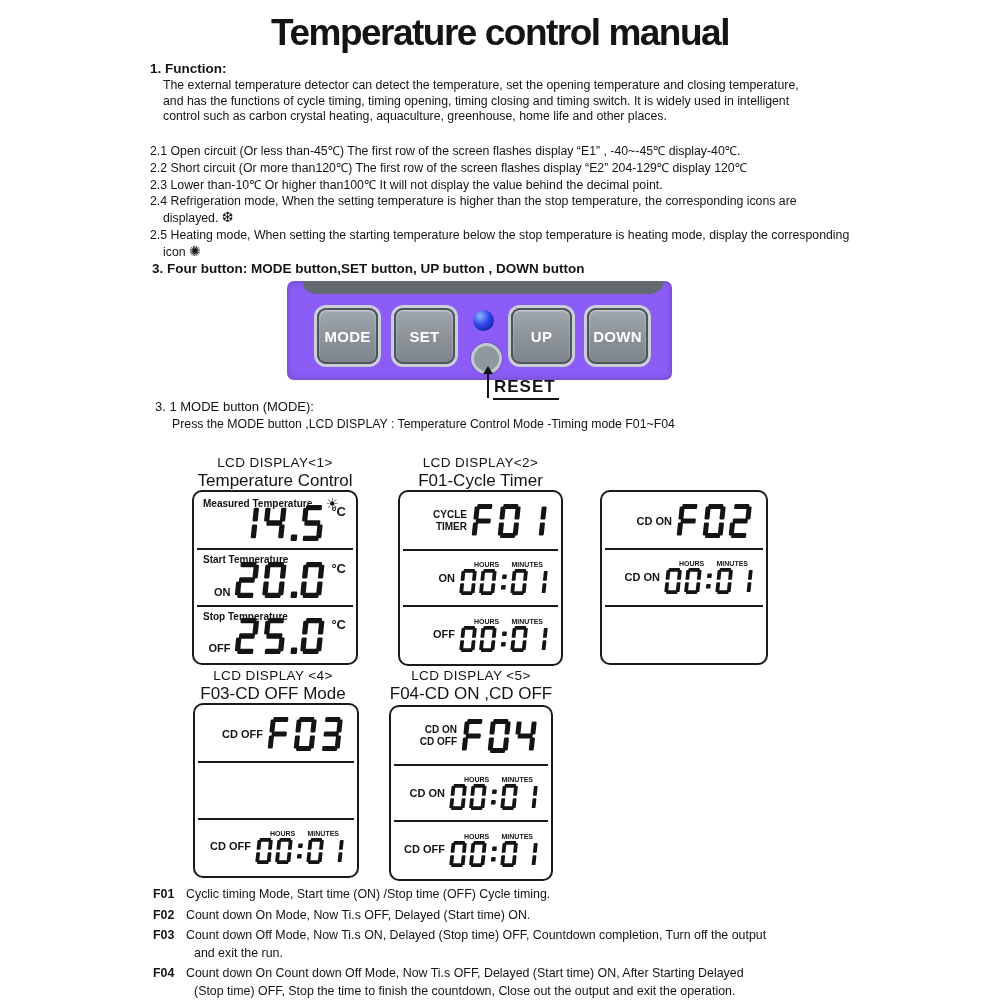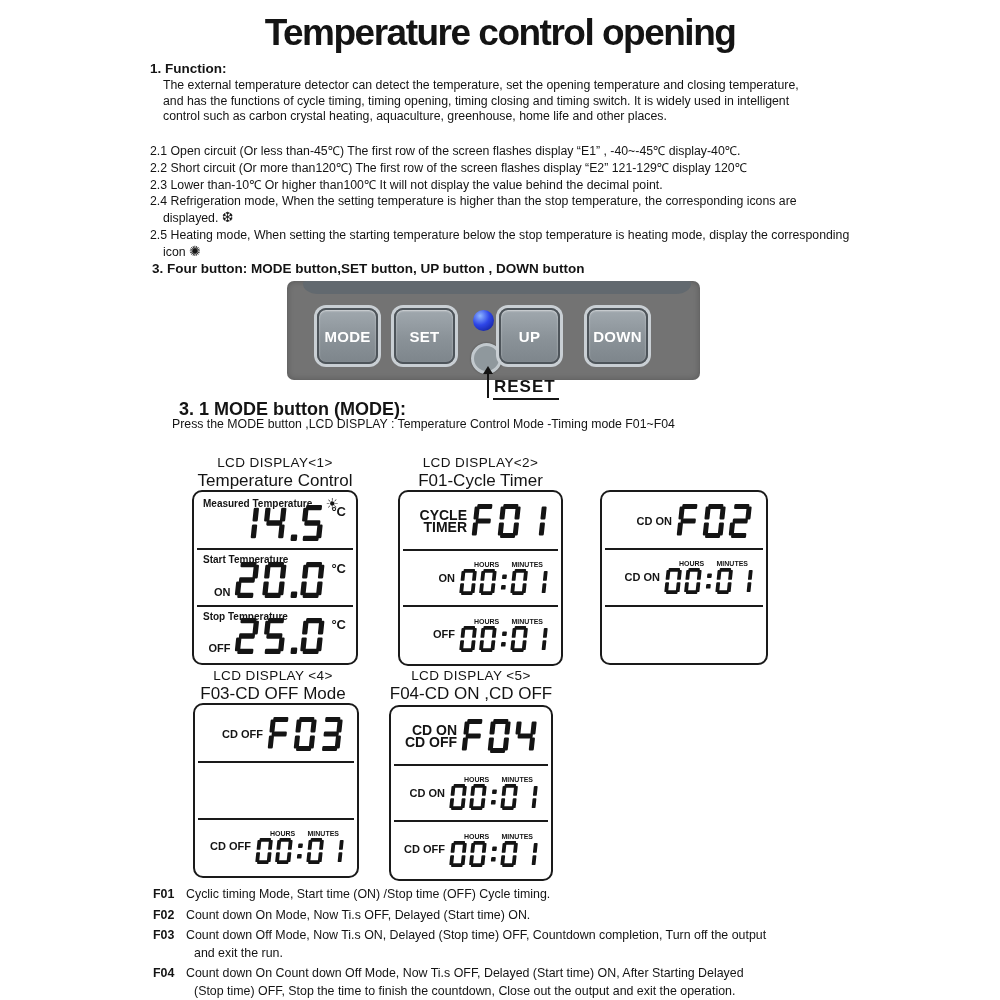--- a/index.html
+++ b/index.html
@@ -8,25 +8,25 @@
   .abs{position:absolute;}
   
   .title{top:12px;left:0;right:0;text-align:center;font-size:37px;font-weight:bold;letter-spacing:-1.5px;}
   .s1h{left:150px;top:61px;font-size:13.5px;font-weight:bold;}
   .s1b{left:163px;top:78px;font-size:12.3px;line-height:15.7px;white-space:pre-line;}
   .s2h{left:148px;top:126px;font-size:14.5px;font-weight:bold;}
   .s2items{left:150px;top:144px;font-size:12.3px;line-height:15.8px;width:720px;}
   .s2item{white-space:pre-line;padding-left:13px;text-indent:-13px;margin-bottom:1px;}
   .ricon{font-size:14px;}
   .s3h{left:152px;top:261px;font-size:13.5px;font-weight:bold;}
-  .s31h{left:155px;top:399px;font-size:18px;font-weight:bold;margin-left:24px;}
+  .s31h{left:155px;top:399px;font-size:13px;font-weight:normal;}
   .s31b{left:172px;top:417px;font-size:12.3px;}
   
-  .device{left:287px;top:281px;width:385px;height:99px;background:#737373;border-radius:7px;
-          box-shadow:inset 0 0 6px rgba(0,0,0,.25);padding-left:28px;}
+  .device{left:287px;top:281px;width:385px;height:99px;background:#8b5cf6;border-radius:7px;
+          box-shadow:inset 0 0 6px rgba(0,0,0,.25);}
   .band{position:absolute;top:0;left:16px;right:9px;height:13px;background:#62696f;
         border-radius:3px 3px 16px 16px / 3px 3px 11px 11px;}
   .dbtn{position:absolute;top:27px;width:57px;height:52px;border:2px solid #4d545a;border-radius:9px;
         background:linear-gradient(180deg,#a0a8ae 0%,#8a9298 55%,#7e868c 100%);
         box-shadow:0 0 0 3px #c9cfd4, inset 0 1px 2px rgba(255,255,255,.55);
         color:#fff;font-weight:bold;font-size:15px;display:flex;align-items:center;justify-content:center;
         font-family:"Liberation Sans",sans-serif;letter-spacing:.3px;}
   .led{position:absolute;left:186px;top:29px;width:21px;height:21px;border-radius:50%;
        background:radial-gradient(circle at 34% 28%,#8fb6ff 0%,#2e46e8 45%,#0a1688 100%);}
   .rstbtn{position:absolute;left:184px;top:62px;width:25px;height:25px;border-radius:50%;
@@ -43,63 +43,63 @@
   
   .lcd{background:#fff;border:2.5px solid #1a1a1a;border-radius:10px;display:flex;flex-direction:column;
        padding:2px 3px;box-sizing:border-box;}
   .lrow{flex:1;position:relative;display:flex;align-items:center;justify-content:flex-end;
         padding:3px 7px 4px 5px;min-height:0;}
   .lrow.bl{align-items:flex-end;padding-bottom:7px;}
   .lrow + .lrow{border-top:2.5px solid #1a1a1a;}
   .rlabel{position:absolute;top:4px;left:6px;font-size:10px;font-weight:bold;}
   .sunicon{position:absolute;top:1px;right:14px;font-size:15px;}
   .side{font-weight:bold;font-size:11px;margin-right:3px;white-space:pre-line;text-align:right;line-height:12px;}
-  .side.sm{font-size:14px;}
+  .side.sm{font-size:10px;}
   .dstack{display:flex;flex-direction:column;}
   .hm{display:flex;justify-content:space-between;padding:0 8px 0 16px;font-size:7px;font-weight:bold;line-height:9px;}
   .dline{display:flex;}
   .seg7{display:inline-block;line-height:0;}
   .unit{font-weight:bold;font-size:13px;align-self:flex-start;margin-left:2px;line-height:13px;}
   
   .fns{left:153px;top:886px;width:710px;}
   .fn{display:flex;margin-bottom:3px;font-size:12.4px;line-height:17.6px;}
   .fn .code{font-weight:bold;width:33px;flex:none;}
   .fn .txt{white-space:pre-line;padding-left:8px;text-indent:-8px;}
 </style>
 </head>
 <body>
 
 <div class="page">
 
-  <div class="abs title">Temperature control opening</div>
+  <div class="abs title">Temperature control manual</div>
 
   <div class="abs s1h">1. Function:</div>
   <div class="abs s1b">The external temperature detector can detect the temperature, set the opening temperature and closing temperature,
 and has the functions of cycle timing, timing opening, timing closing and timing switch. It is widely used in intelligent
 control such as carbon crystal heating, aquaculture, greenhouse, home life and other places.</div>
 
   <div class="abs s2items">
     <div class="s2item"><span>2.1 Open circuit (Or less than-45℃)  The first row of the screen flashes display “E1” , -40~-45℃ display-40℃.</span></div>
-    <div class="s2item"><span>2.2 Short circuit (Or more than120℃)  The first row of the screen flashes display “E2” 121-129℃ display 120℃</span></div>
+    <div class="s2item"><span>2.2 Short circuit (Or more than120℃)  The first row of the screen flashes display “E2” 204-129℃ display 120℃</span></div>
     <div class="s2item"><span>2.3 Lower than-10℃ Or higher than100℃ It will not display the value behind the decimal point.</span></div>
     <div class="s2item"><span>2.4 Refrigeration mode,  When the setting temperature is higher than the stop temperature, the corresponding icons are
 displayed. </span><span class="ricon">❆</span></div>
     <div class="s2item"><span>2.5 Heating mode,  When setting the starting temperature below the stop temperature is heating mode, display the corresponding
 icon </span><span class="ricon">✺</span></div>
   </div>
 
   <div class="abs s3h">3. Four button:  MODE button,SET button, UP button , DOWN button</div>
 
   <div class="abs device">
     <div class="band"></div>
     <div class="dbtn" style="left:30px">MODE</div>
     <div class="dbtn" style="left:107px">SET</div>
     <div class="led"></div>
     <div class="rstbtn"></div>
-    <div class="dbtn" style="left:212px">UP</div>
+    <div class="dbtn" style="left:224px">UP</div>
     <div class="dbtn" style="left:300px">DOWN</div>
   </div>
   <div class="abs reset-head"></div>
   <div class="abs reset-line"></div>
   <div class="abs reset-label">RESET</div>
 
   <div class="abs s31h">3. 1  MODE button (MODE):</div>
   <div class="abs s31b">Press the MODE button ,LCD DISPLAY : Temperature Control Mode -Timing mode F01~F04</div>
 
   <div class="abs lhdr" style="left:192px;top:455px;width:166px">

